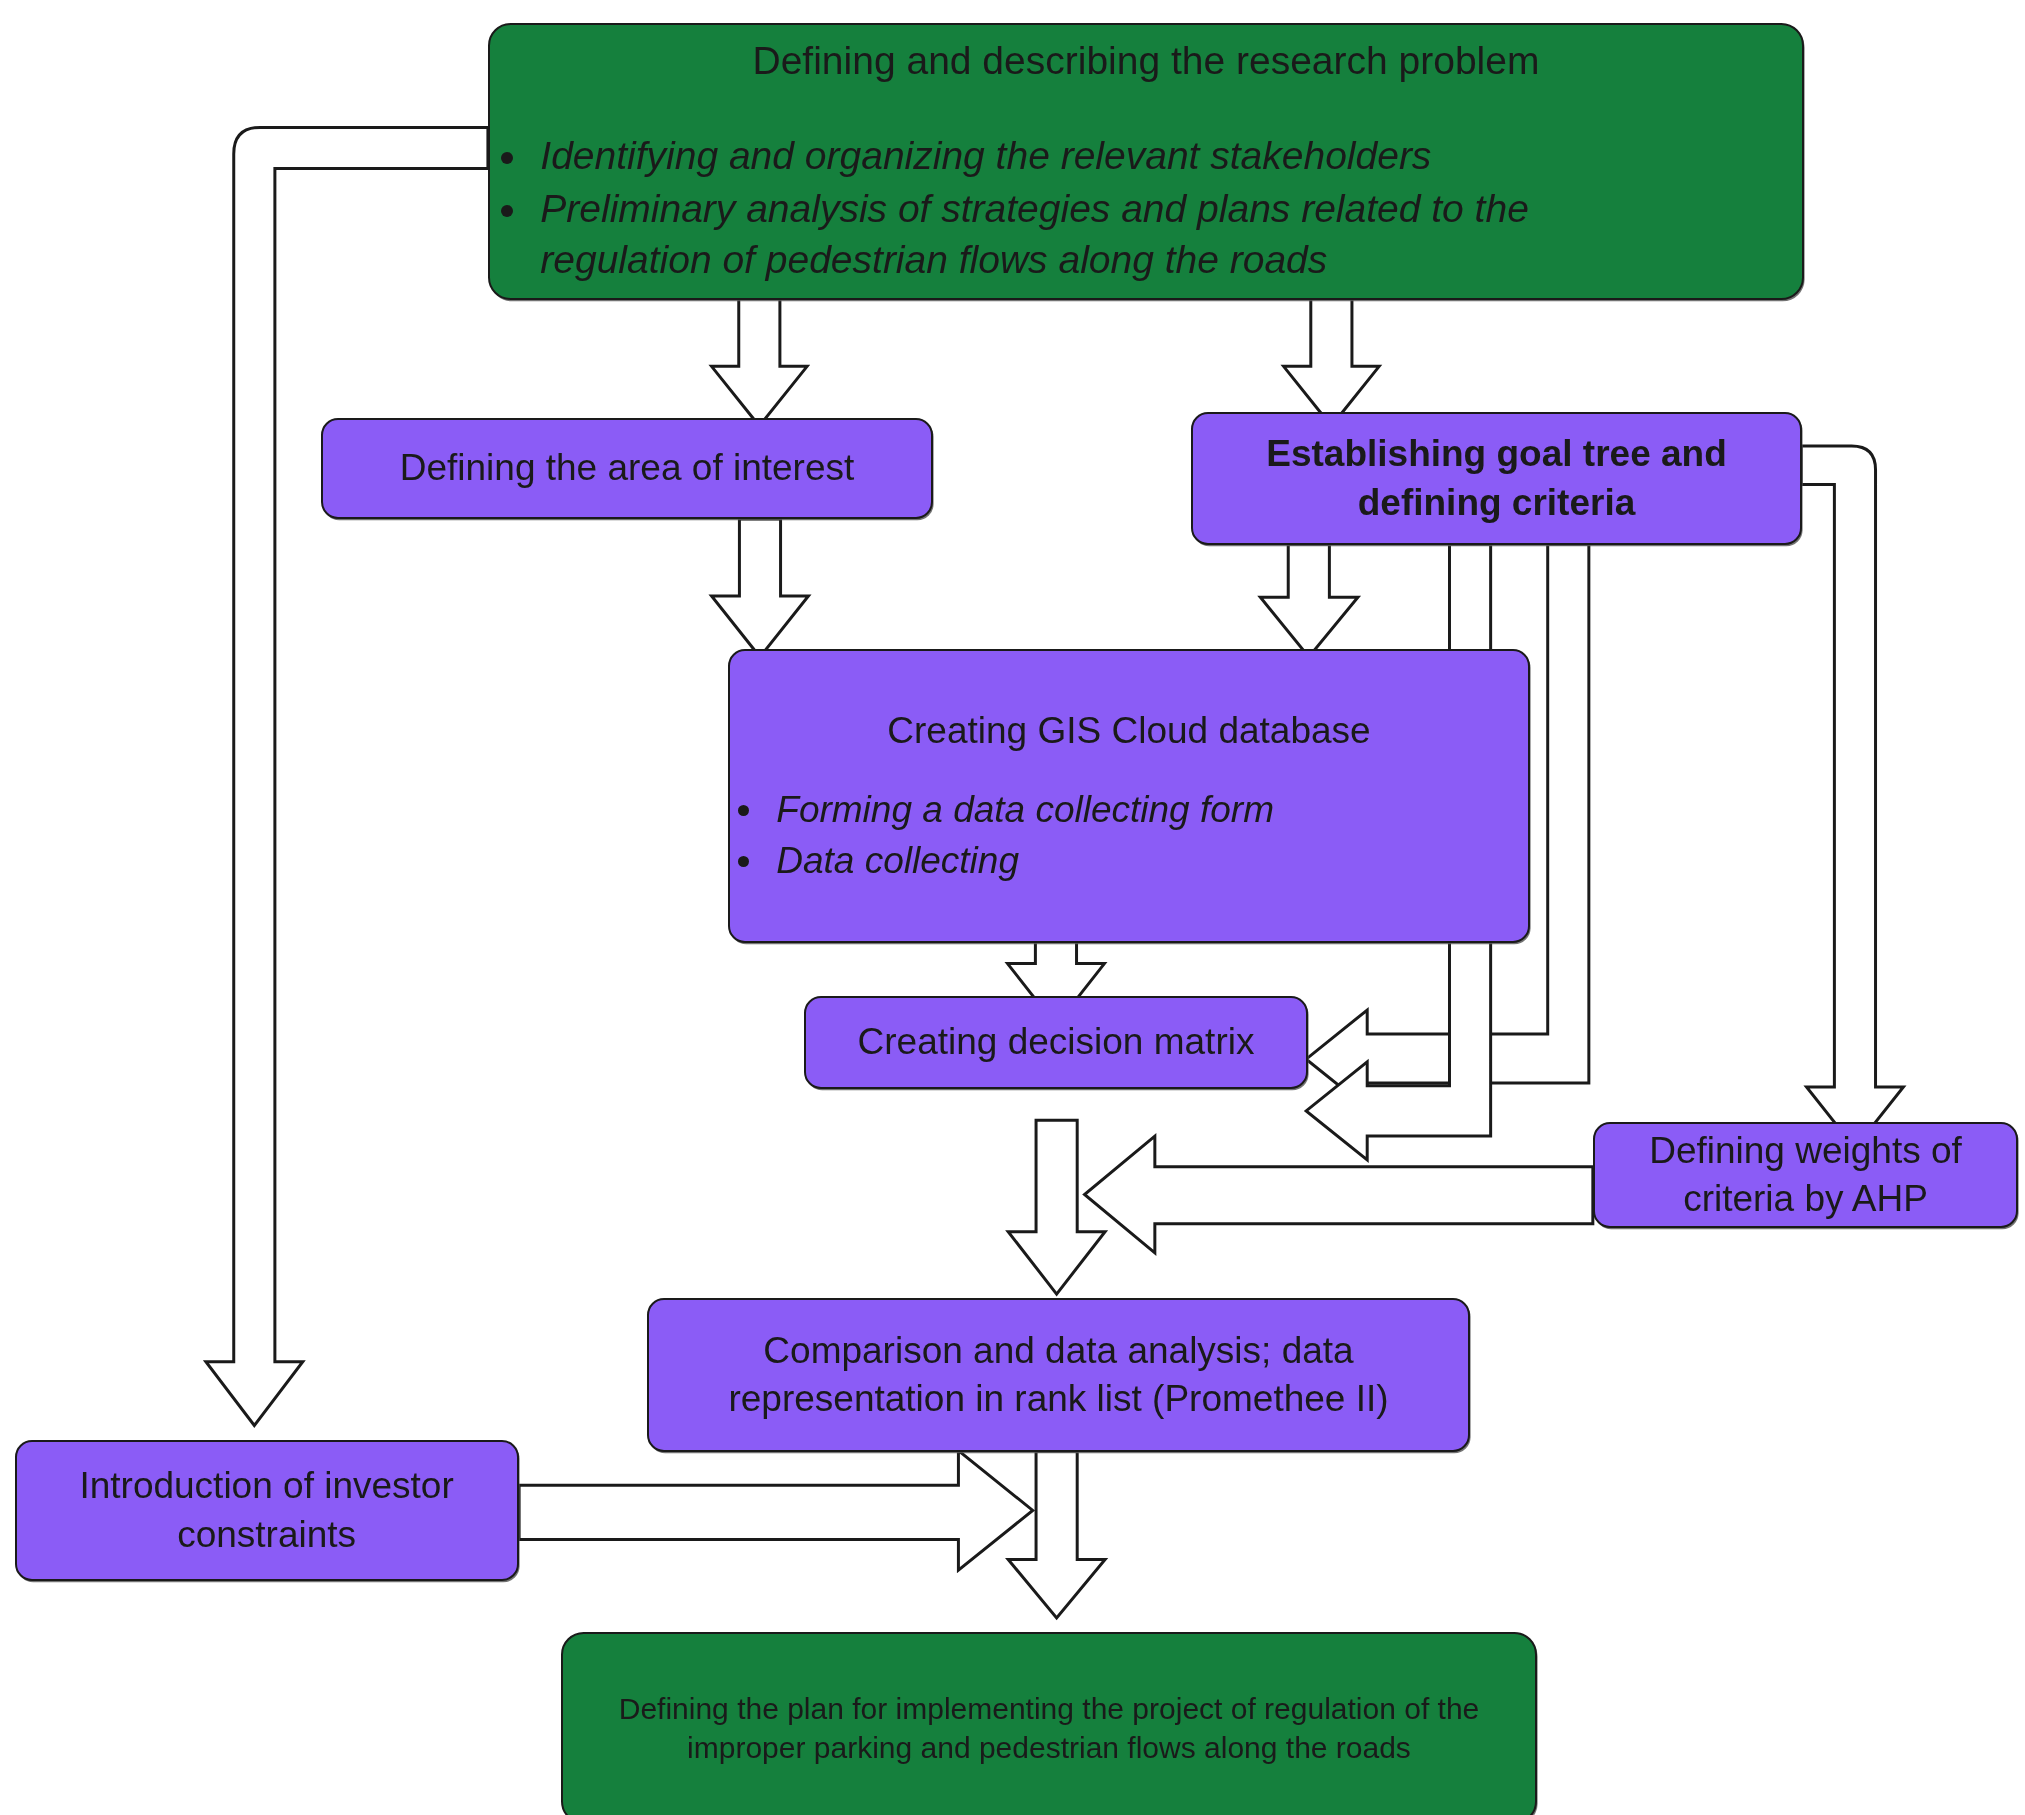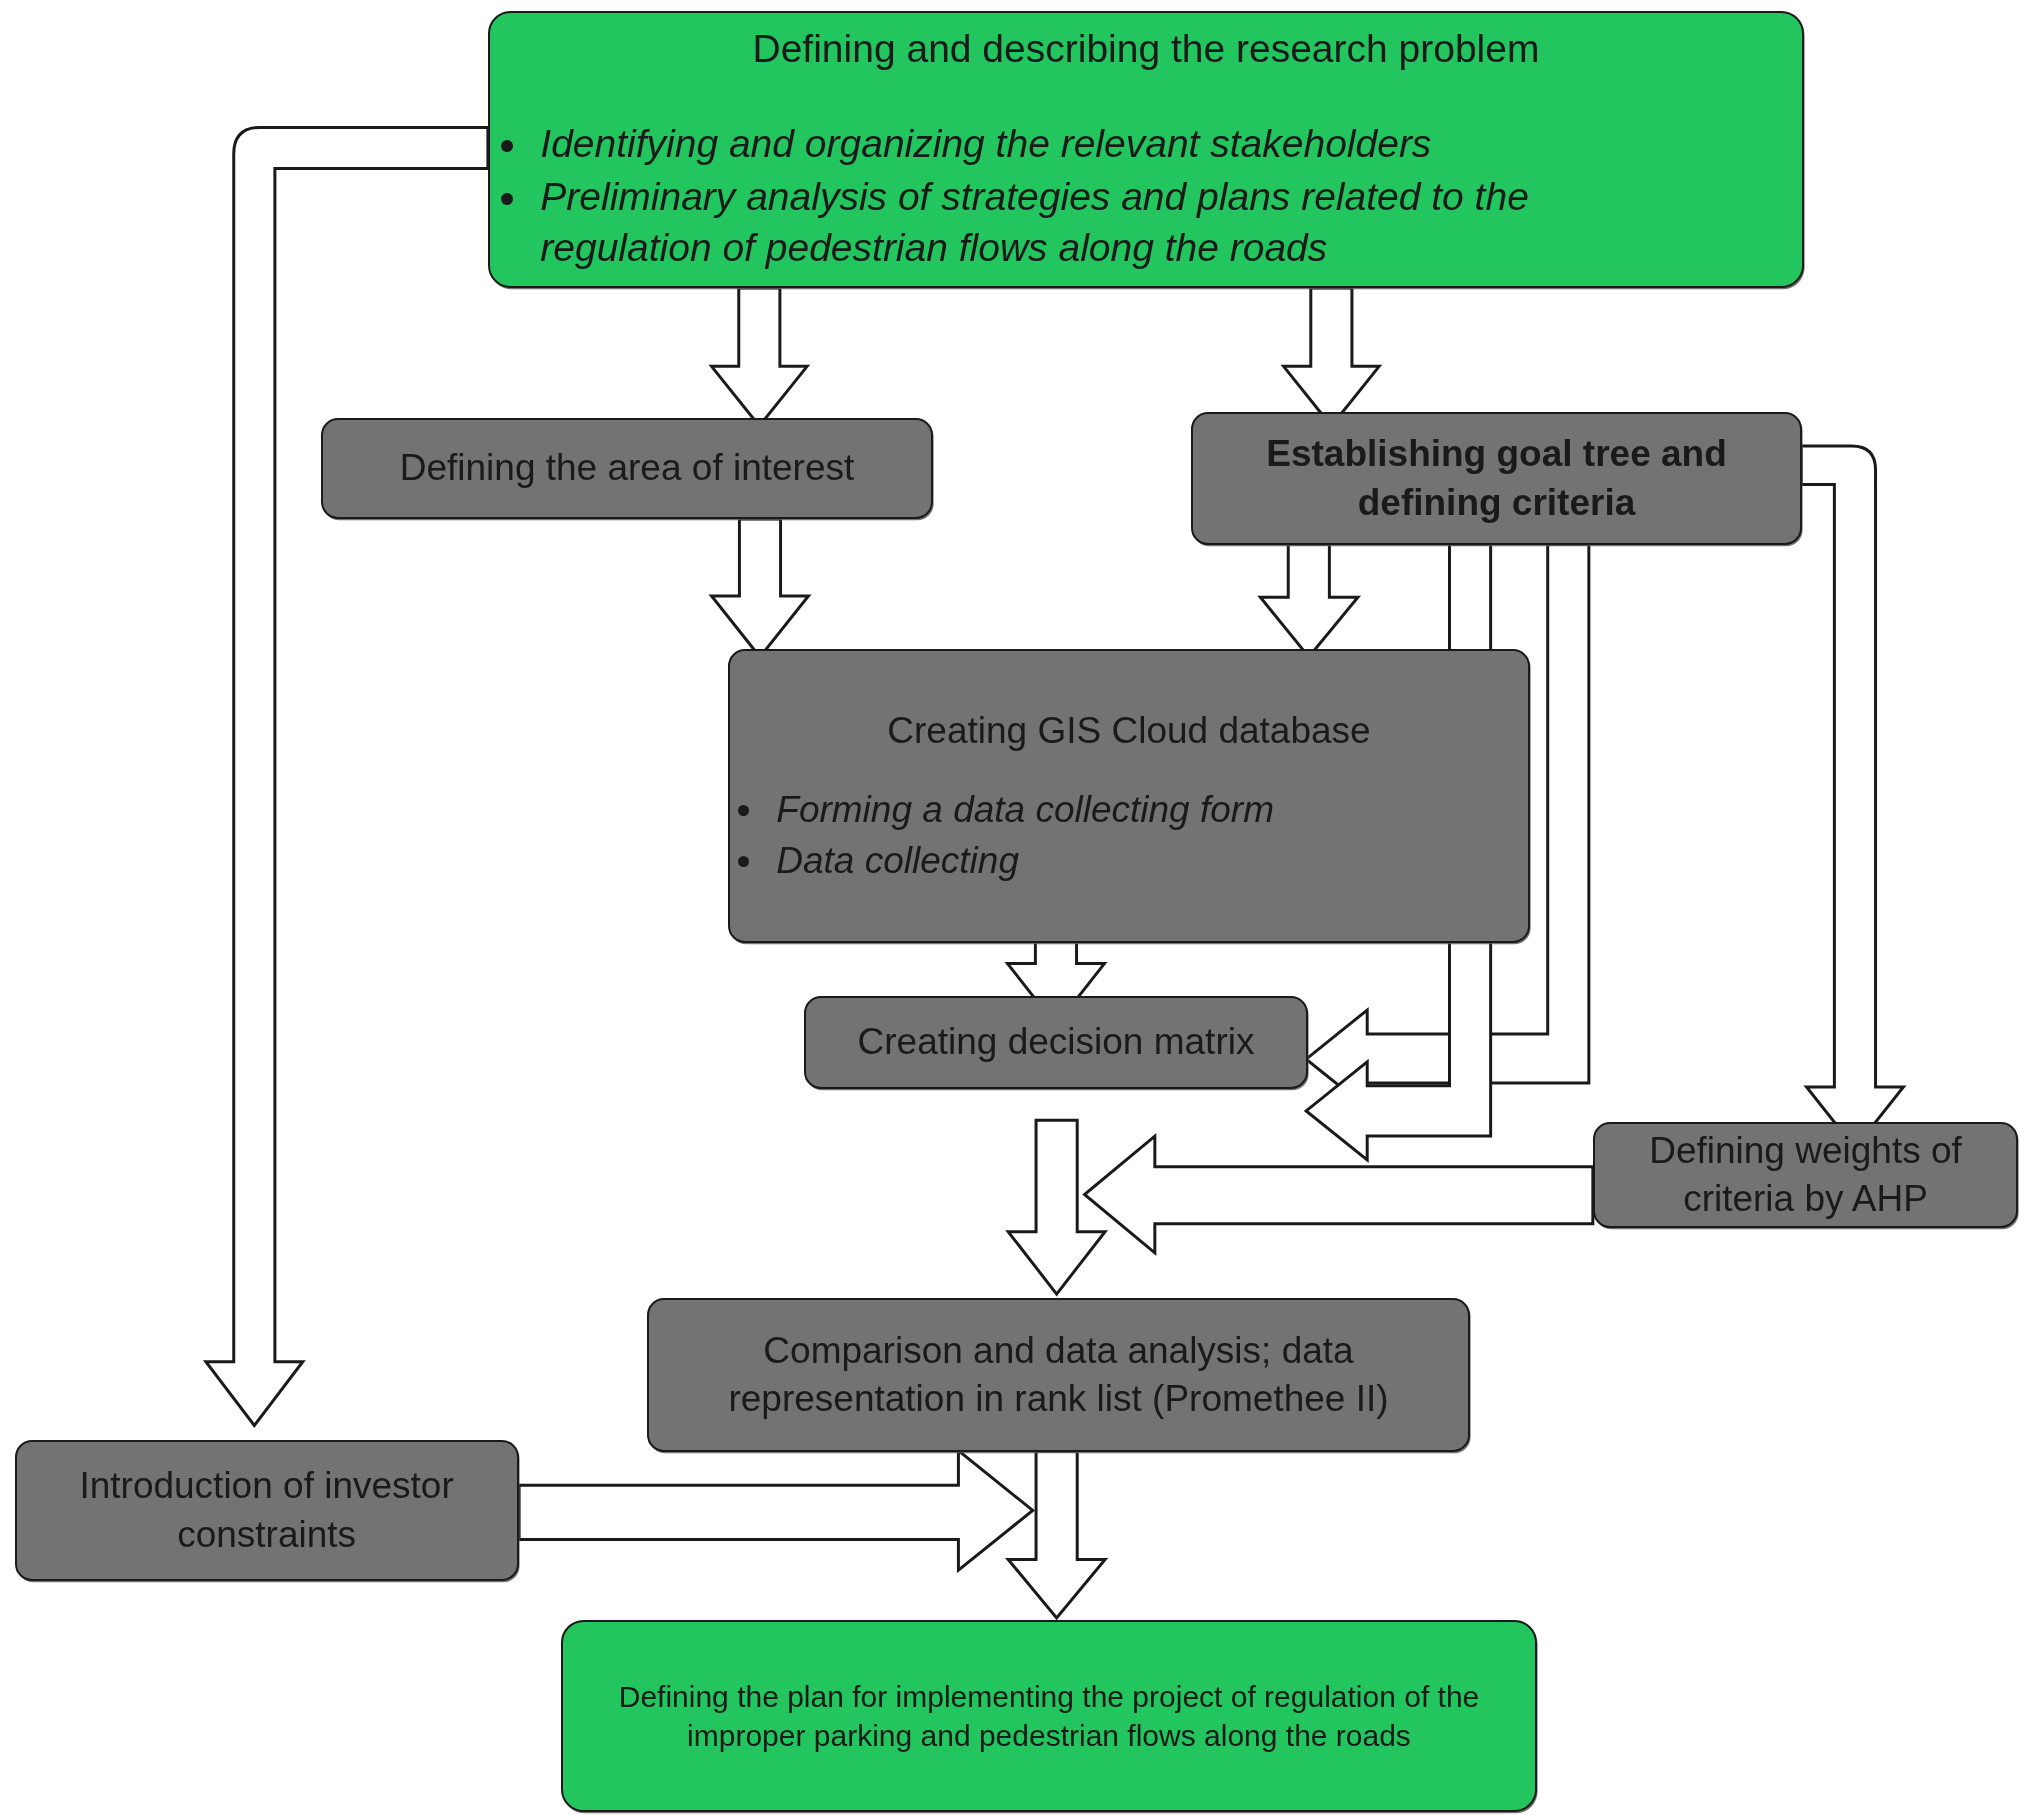--- a/index.html
+++ b/index.html
@@ -1,26 +1,26 @@
 <!DOCTYPE html>
 <html style="font-size:10.6px"><head>
 <meta charset="utf-8">
 <style>
   html,body{margin:0;padding:0;background:#fff;}
   body{width:2025px;height:1815px;font-family:"Liberation Sans",sans-serif;}
   #stage{position:relative;width:2025px;height:1815px;overflow:hidden;}
   #wires{position:absolute;left:0;top:0;width:2025px;height:1815px;}
   .node{
     position:absolute;box-sizing:border-box;
-    border:2px solid #1a1a1a;border-radius:17px;background:#737373;
+    border:2px solid #1a1a1a;border-radius:17px;background:#8b5cf6;
     display:flex;flex-direction:column;align-items:center;justify-content:center;
     color:#1a1a1a;line-height:1.30;z-index:5;
     box-shadow:1.3px 2px 0 -0.7px rgba(90,90,90,.85);
   }
-  .node.shaded{background:#22c55e;}
+  .node.shaded{background:#15803d;margin-top:12px;}
   .n-title{width:100%;text-align:center;padding:0 17px;box-sizing:border-box;}
   .n-bullets{list-style:disc;margin:0;padding:0;text-align:left;}
   .n-bullets li{margin:0 0 2.7px 0;}
   .n-bullets li:last-child{margin-bottom:0;}
   .bwrap{display:flex;width:100%;font-style:italic;}
 
   
   #n-problem   {left:488px;  top:10.6px;   width:1316px; height:277px;  font-size:39px; border-radius:22.6px;}
   #n-problem .n-title{margin-bottom:44px;}
   #n-problem .n-bullets{width:1035px;padding-left:41px;}

